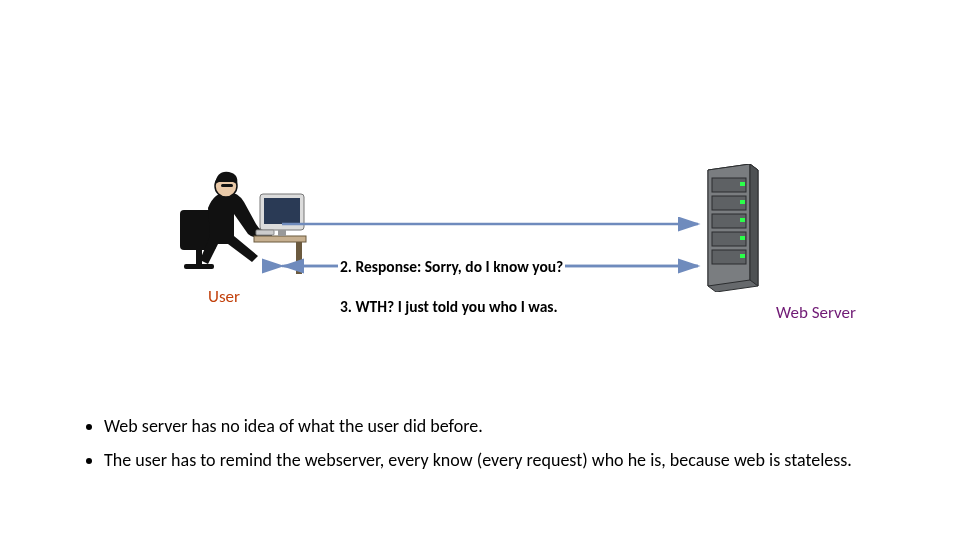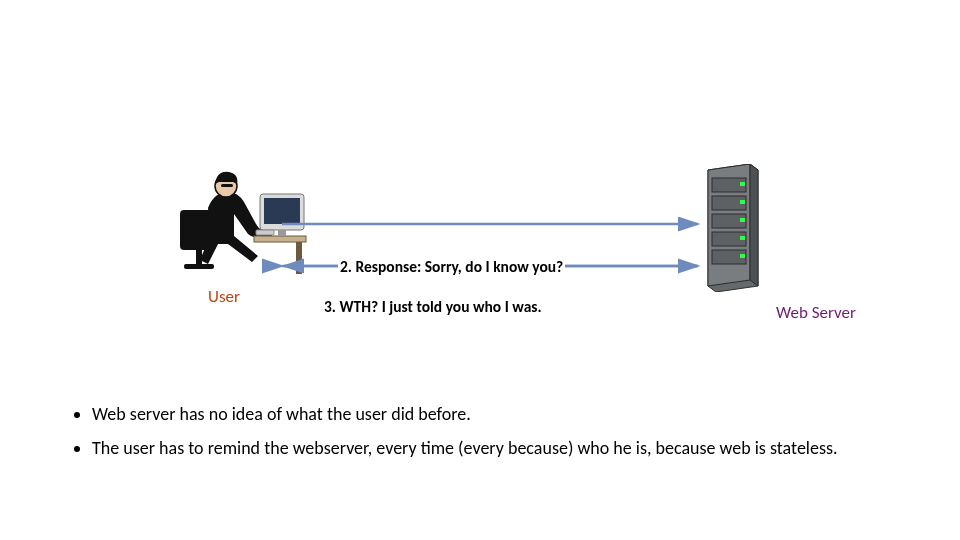--- a/index.html
+++ b/index.html
@@ -77,34 +77,34 @@
   .msg {
     position: absolute;
     font-size: 15.5px;
     font-weight: 700;
     white-space: nowrap;
     background: #fff;
     padding: 0 2px;
   }
   .msg1 { left: 54px; top: 11px; }
   .msg2 { left: 58px; top: 53px; }
-  .msg3 { left: 42px; top: 93px; }
+  .msg3 { left: 58px; top: 93px; }
   .msg3 { font-weight: 700; }
 
   .bullets {
     position: absolute;
     left: 70px;
     top: 398px;
     width: 820px;
     font-size: 18px;
     line-height: 1.35;
   }
   .bullets ul {
     list-style: disc;
-    margin: 4px;
+    margin: 16px;
     padding: 0 0 0 18px;
   }
   .bullets li {
     margin-bottom: 10px;
   }
   
   .server-body {
     fill: #66696c;
     stroke: #2b2d2f;
     stroke-width: 1;
@@ -202,17 +202,17 @@
 
       <div class="msg msg2">2. Response: Sorry, do I know you?</div>
       <div class="msg msg3">3. WTH?  I just told you who I was.</div>
     </div>
 
   </div>
 
   <div class="bullets">
     <ul>
       <li>Web server has no idea of what the user did before.</li>
-      <li>The user has to remind the webserver, every time (every because) who he is, because web is stateless.</li>
+      <li>The user has to remind the webserver, every know (every request) who he is, because web is stateless.</li>
     </ul>
   </div>
 
 </div>
 
 </body></html>

